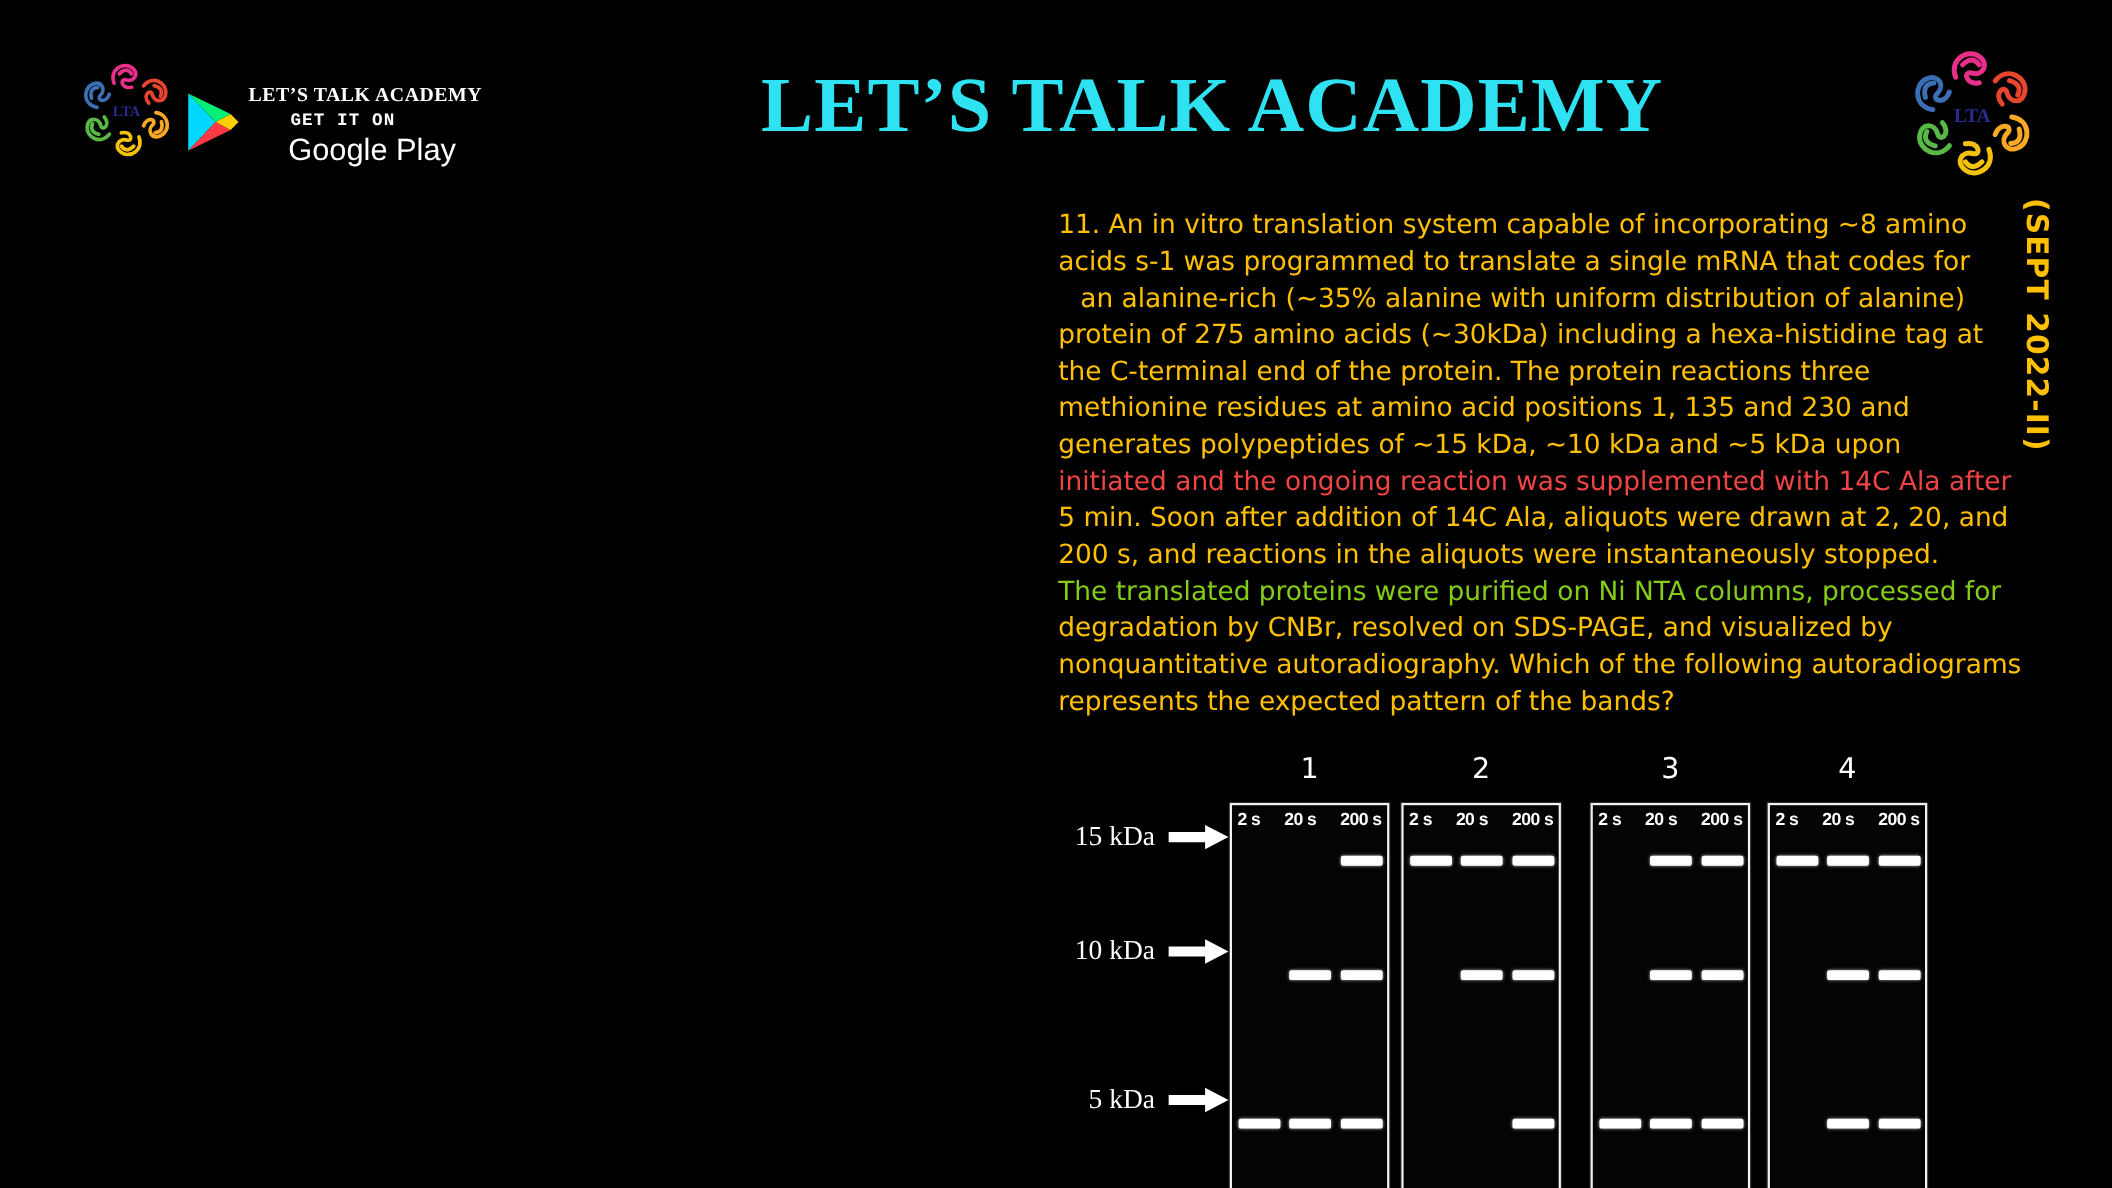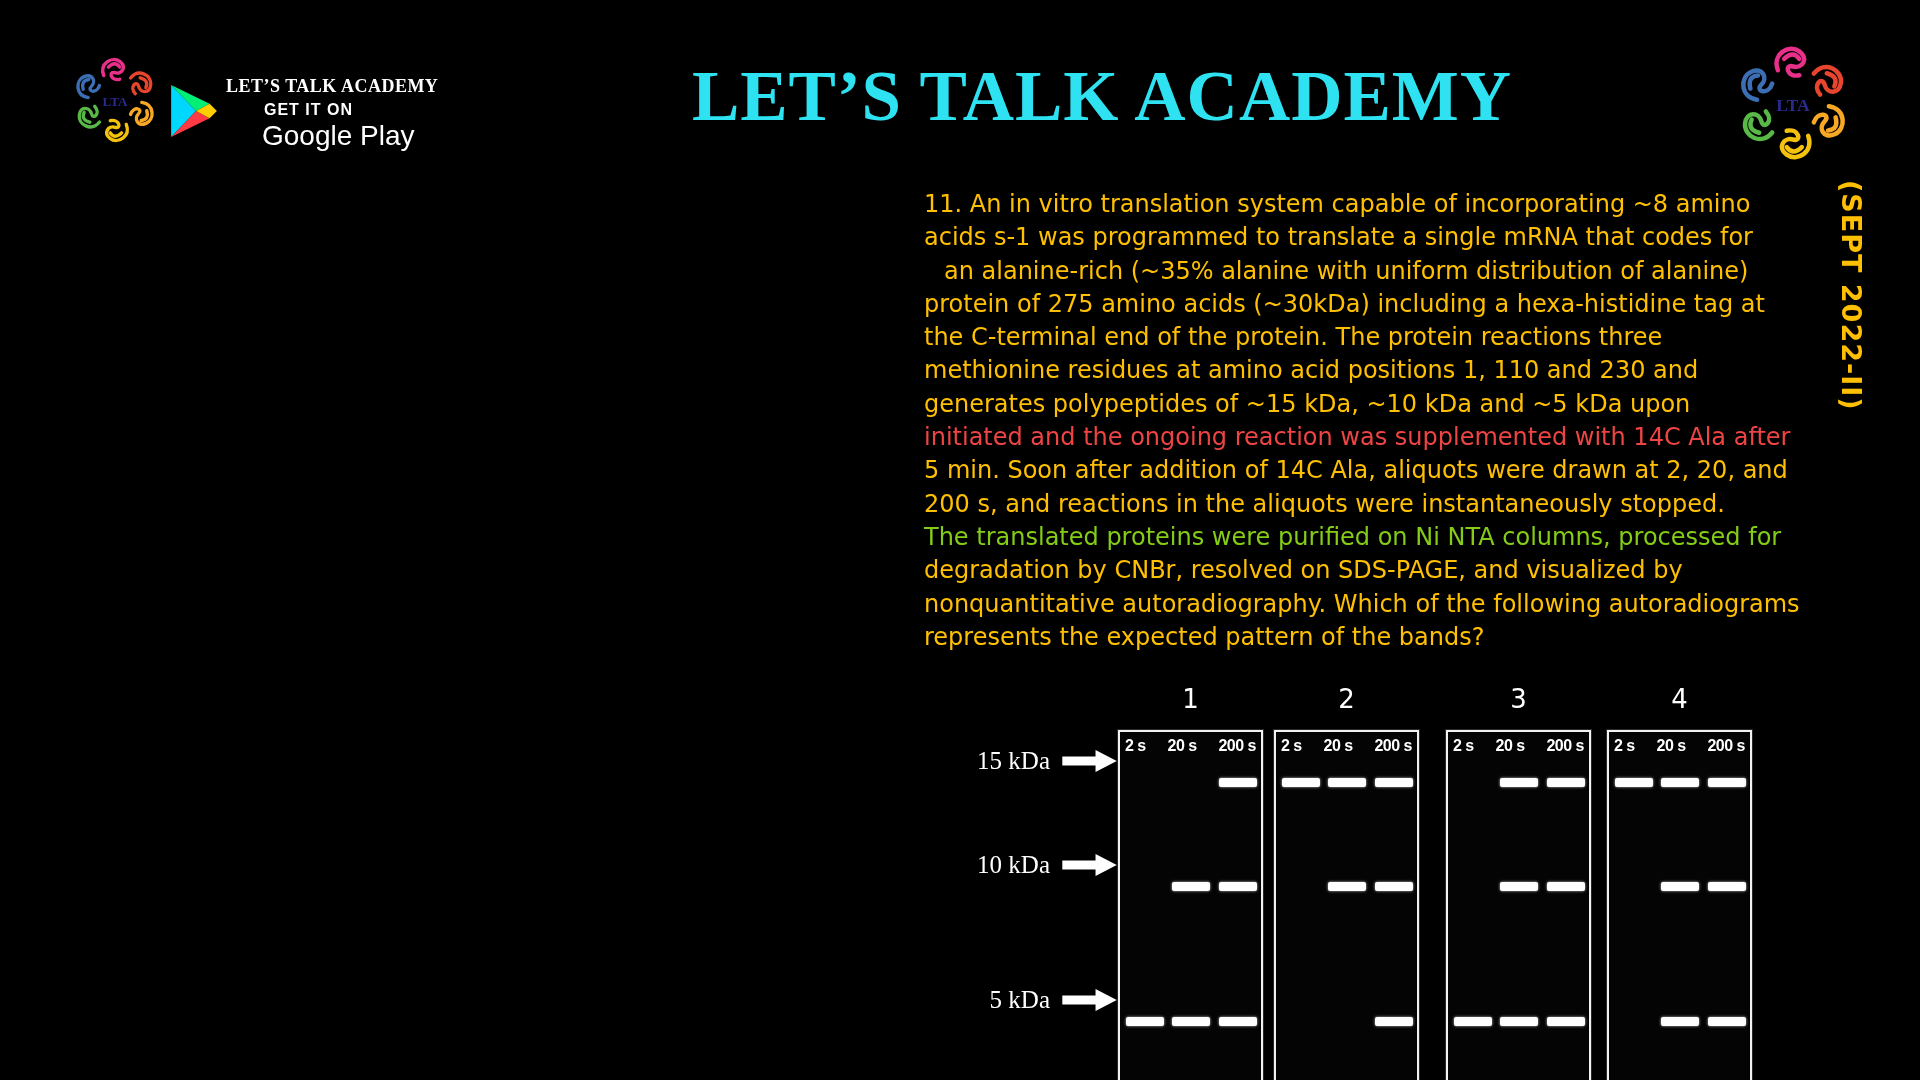--- a/index.html
+++ b/index.html
@@ -6,37 +6,37 @@
   .slide{position:relative;width:1920px;height:1080px;background:#000;overflow:hidden;
          font-family:"DejaVu Sans",sans-serif;}
 
   
   .badge{position:absolute;left:68px;top:50px;display:flex;align-items:flex-start;gap:6px;}
   .logo-sm{width:94px;height:100px;}
   .play-tri{width:52px;height:58px;margin-top:32px;}
   .badge-text{display:flex;flex-direction:column;margin-top:26px;}
   .badge-academy{color:#fff;font-family:"Liberation Serif",serif;font-weight:bold;
                  font-size:18px;letter-spacing:.5px;white-space:nowrap;}
-  .badge-geton{color:#fff;font-family:Liberation Sans, sans-serif;font-weight:bold;
+  .badge-geton{color:#fff;font-family:Liberation Mono, monospace;font-weight:bold;
                font-size:16px;letter-spacing:1px;margin:4px 0 0 38px;}
   .badge-gplay{color:#fff;font-family:"Liberation Sans",sans-serif;font-weight:500;
                font-size:28px;margin:1px 0 0 36px;white-space:nowrap;}
 
   .main-title{position:absolute;left:662px;top:56px;width:880px;margin:0;text-align:center;
               font-family:"Liberation Serif",serif;font-weight:bold;font-size:71px;
               letter-spacing:1px;white-space:nowrap;}
   .logo-lg{position:absolute;left:1730px;top:38px;width:126px;height:130px;}
 
   
   .side-tag{position:absolute;left:1836px;top:180px;height:300px;
             writing-mode:vertical-rl;text-orientation:mixed;
             font-weight:bold;font-size:27px;letter-spacing:1px;white-space:nowrap;}
 
   
-  .question{position:absolute;left:924px;top:188px;}
+  .question{position:absolute;left:962px;top:188px;}
   .q-line{font-size:24px;line-height:33.3px;white-space:nowrap;}
 
   
   .figure{position:absolute;left:0;top:686px;width:1920px;height:380px;}
   .marker-row{position:absolute;left:950px;width:168px;display:flex;align-items:center;
               justify-content:flex-end;gap:12px;height:30px;}
   .marker-label{color:#fff;font-size:25px;white-space:nowrap;font-family:Liberation Serif, serif;}
   .marker-arrow{width:56px;height:24px;flex:0 0 auto;}
   .gel-num{position:absolute;top:-2px;width:145px;text-align:center;color:#fff;
            font-size:26px;}
@@ -96,21 +96,21 @@
   </svg>
 
   <div class="side-tag" style="color: rgb(255, 192, 3);">(SEPT 2022-II)</div>
 
   <div class="question" id="question">
       <div class="q-line" style="color: rgb(255, 192, 3);">11. An in vitro translation system capable of incorporating ~8 amino</div>
       <div class="q-line" style="color: rgb(255, 192, 3);">acids s-1 was programmed to translate a single mRNA that codes for</div>
       <div class="q-line" style="color: rgb(255, 192, 3); margin-left: 20px;">an alanine-rich (~35% alanine with uniform distribution of alanine)</div>
       <div class="q-line" style="color: rgb(255, 192, 3);">protein of 275 amino acids (~30kDa) including a hexa-histidine tag at</div>
       <div class="q-line" style="color: rgb(255, 192, 3);">the C-terminal end of the protein. The protein reactions three</div>
-      <div class="q-line" style="color: rgb(255, 192, 3);">methionine residues at amino acid positions 1, 110 and 230 and</div>
+      <div class="q-line" style="color: rgb(255, 192, 3);">methionine residues at amino acid positions 1, 135 and 230 and</div>
       <div class="q-line" style="color: rgb(255, 192, 3);">generates polypeptides of ~15 kDa, ~10 kDa and ~5 kDa upon</div>
       <div class="q-line" style="color: #ef4444;">initiated and the ongoing reaction was supplemented with 14C Ala after</div>
       <div class="q-line" style="color: rgb(255, 192, 3);">5 min. Soon after addition of 14C Ala, aliquots were drawn at 2, 20, and</div>
       <div class="q-line" style="color: rgb(255, 192, 3);">200 s, and reactions in the aliquots were instantaneously stopped.</div>
       <div class="q-line" style="color: #84cc16;">The translated proteins were purified on Ni NTA columns, processed for</div>
       <div class="q-line" style="color: rgb(255, 192, 3);">degradation by CNBr, resolved on SDS-PAGE, and visualized by</div>
       <div class="q-line" style="color: rgb(255, 192, 3);">nonquantitative autoradiography. Which of the following autoradiograms</div>
       <div class="q-line" style="color: rgb(255, 192, 3);">represents the expected pattern of the bands?</div>
     </div>
 

